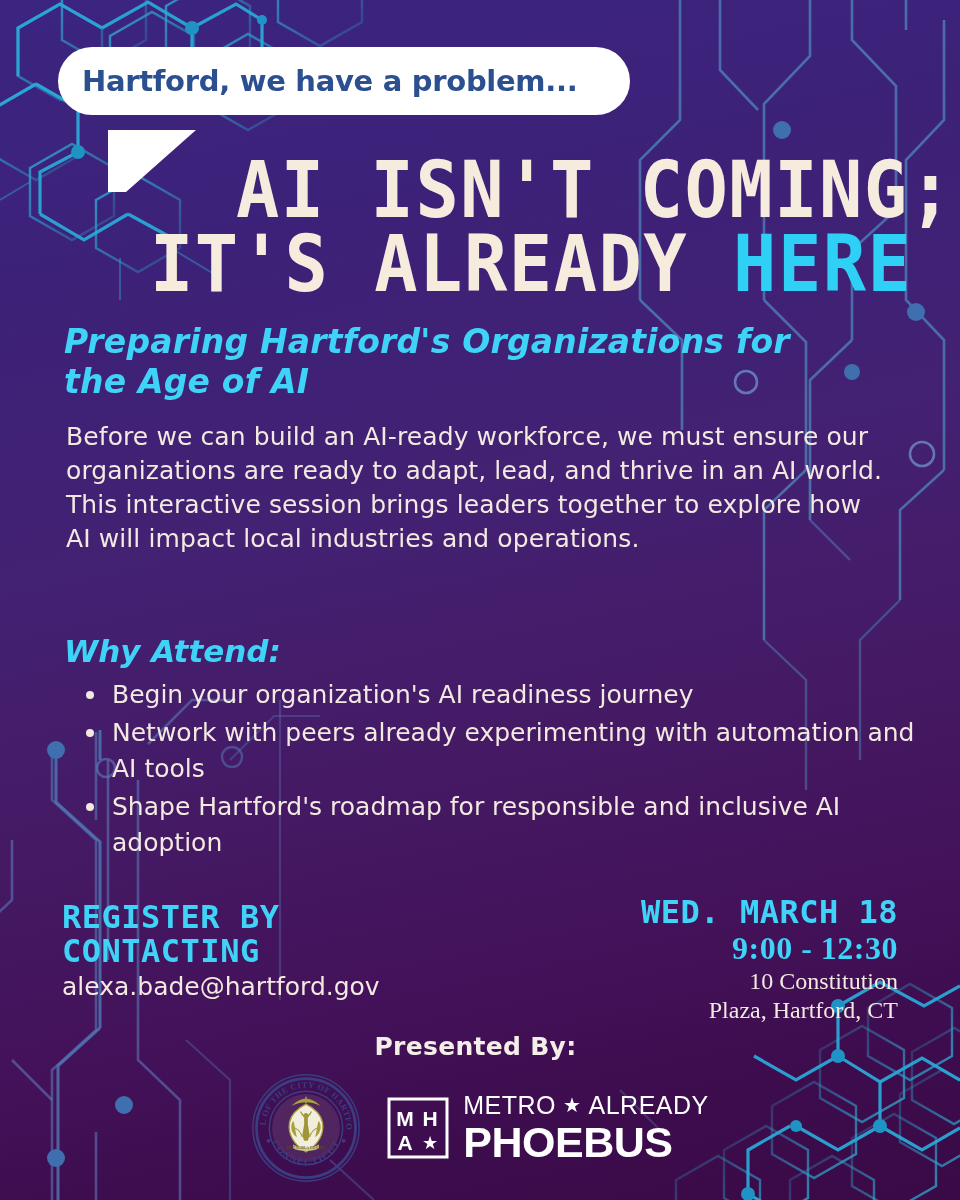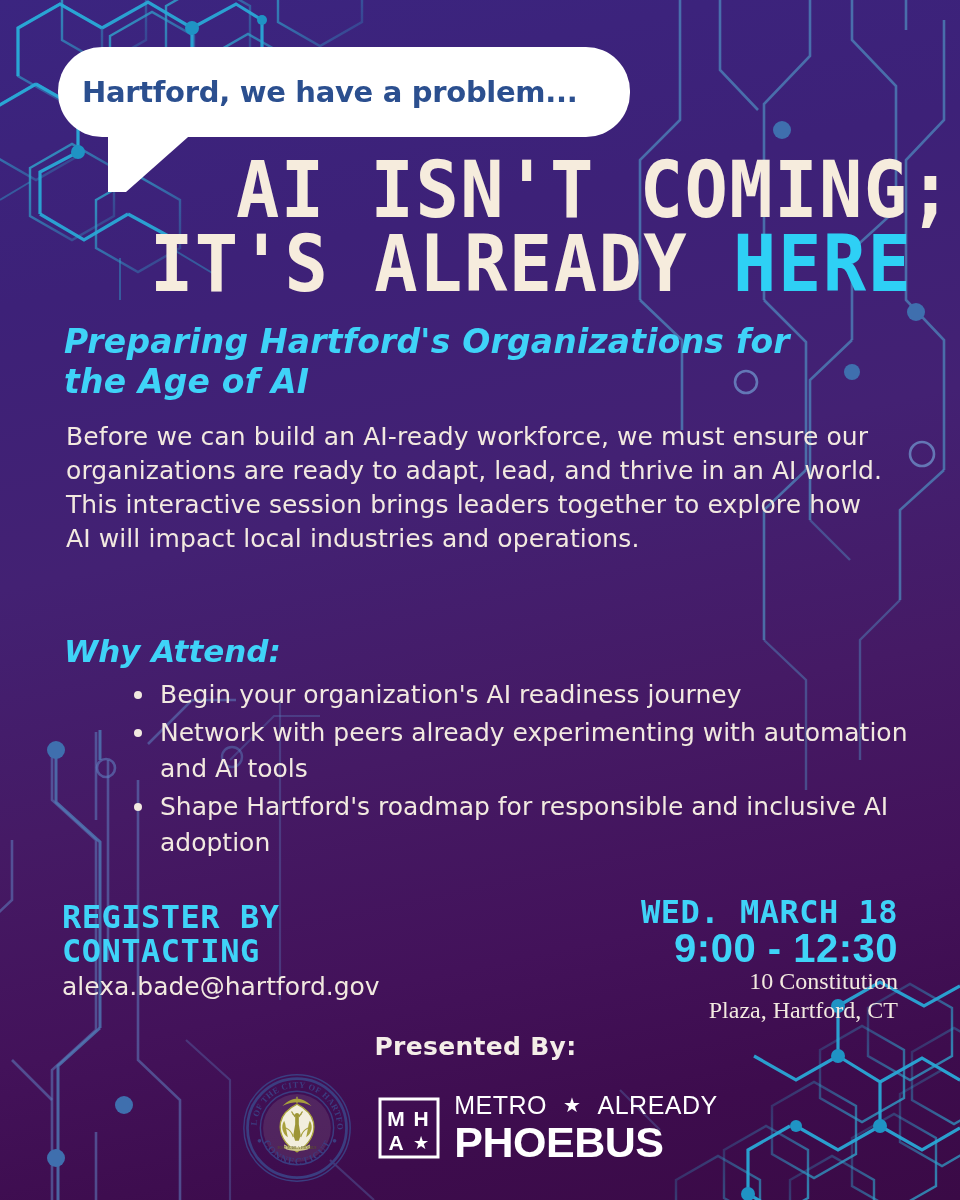--- a/index.html
+++ b/index.html
@@ -30,21 +30,21 @@
     height: 1200px;
     pointer-events: none;
   }
 
   
   .bubble {
     position: absolute;
     left: 58px;
     top: 47px;
     width: 572px;
-    height: 90px;
+    height: 68px;
     background: #ffffff;
     border-radius: 44px;
     box-sizing: border-box;
     display: flex;
     align-items: center;
     padding-left: 24px;
     z-index: 6;
   }
   .bubble-text {
     font-family: "DejaVu Sans", sans-serif;
@@ -142,21 +142,20 @@
     list-style: none;
     z-index: 4;
   }
   .why-list li {
     position: relative;
     font-family: "DejaVu Sans", sans-serif;
     font-size: 25px;
     line-height: 36px;
     color: #f2e9e0;
     margin-bottom: 2px;
-    margin-left: 48px;
   }
   .why-list li .dot {
     position: absolute;
     left: -26px;
     top: 14px;
     width: 8px;
     height: 8px;
     border-radius: 50%;
     background: #f2e9e0;
   }
@@ -193,23 +192,23 @@
   }
   .dt-date {
     font-family: "DejaVu Sans Mono", monospace;
     font-weight: bold;
     font-size: 32px;
     line-height: 36px;
     letter-spacing: 0.5px;
     color: #3fd3f8;
   }
   .dt-time {
-    font-family: Liberation Sans, sans-serif;
-    font-weight: bold;
-    font-size: 40px;
+    font-family: Liberation Serif, serif;
+    font-weight: bold;
+    font-size: 32px;
     line-height: 36px;
     letter-spacing: 0.5px;
     color: #3fd3f8;
   }
   .dt-venue {
     font-family: Liberation Serif, serif;
     font-size: 24px;
     line-height: 27px;
     color: #f2e9e0;
     margin-top: 2px;
@@ -251,21 +250,21 @@
     line-height: 1;
   }
   .mha-top {
     font-family: "Liberation Sans", sans-serif;
     font-weight: normal;
     font-size: 25px;
     letter-spacing: 0.5px;
     color: #ffffff;
     display: flex;
     align-items: center;
-    gap: 16px;
+    gap: 7px;
   }
   .mha-bottom {
     font-family: "Liberation Sans", sans-serif;
     font-weight: bold;
     font-size: 43px;
     letter-spacing: -0.5px;
     color: #ffffff;
     margin-top: 3px;
   }
   .mha-star { font-size: 20px; line-height: 1; }

